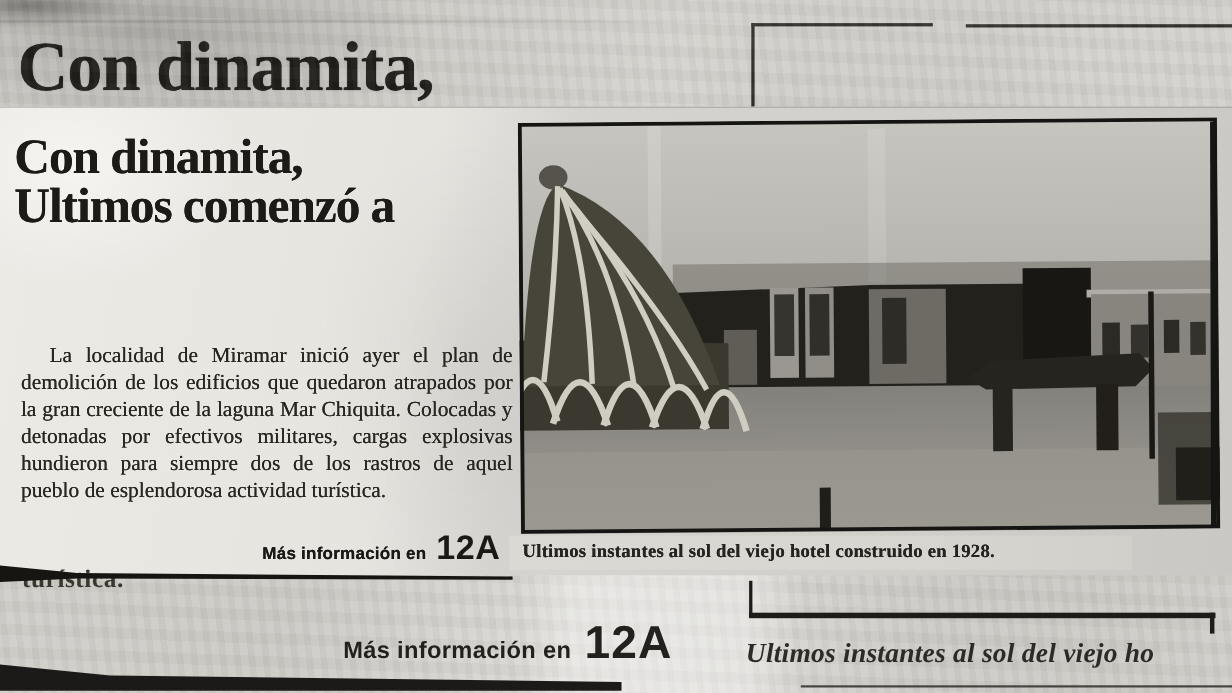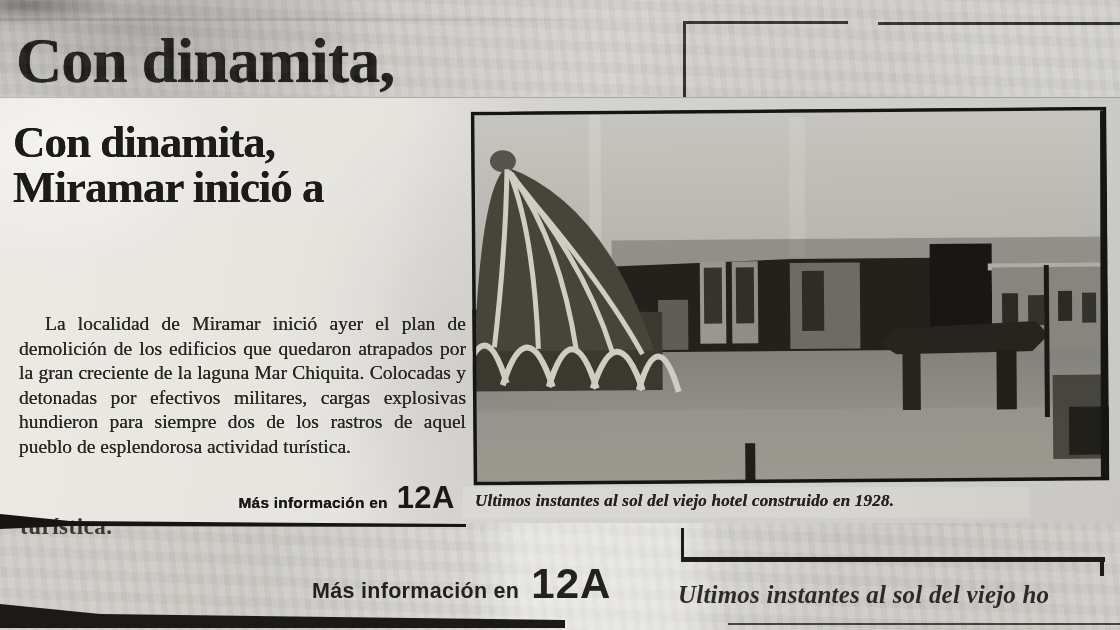--- a/index.html
+++ b/index.html
@@ -64,21 +64,21 @@
   .more-info .lbl{font-weight:bold;font-size:15.5px;letter-spacing:.2px;text-shadow:0 0 .4px #1a1916;}
   .more-info .pg{font-weight:bold;font-size:31px;letter-spacing:.5px;}
 
   .photo-wrap{left:472px;top:11px;width:636px;height:374px;transform:rotate(-.45deg);}
   .caption-strip{
     left:463px;top:389px;width:566px;height:31px;
     background:linear-gradient(90deg,#dbd9d3,#d7d5cf 70%,#d2d0cb);
   }
   .caption{
     margin:4px 0 0 12px;display:block;
-    font-style:italic;font-weight:bold;font-size:17px;letter-spacing:.2px;
+    font-weight:bold;font-size:17px;letter-spacing:.2px;
     color:#262420;text-shadow:0 0 .4px #262420;white-space:nowrap;
   }
 
   
   .light-patch{left:470px;top:520px;width:260px;height:110px;z-index:1;
     background:linear-gradient(90deg,transparent, rgba(255,255,255,.35) 20%, rgba(255,255,255,.35) 80%, transparent);}
   .cut-word{
     left:20px;top:514px;z-index:3;
     font-weight:bold;font-size:23px;color:#3a382f;letter-spacing:.5px;filter:blur(.4px);
   }
@@ -128,21 +128,21 @@
   <div class="abs bg-caption">Ultimos instantes al sol del viejo ho</div>
   <svg class="abs bottom-wedge" viewBox="0 0 640 32" preserveAspectRatio="none">
     <polygon points="0,6 100,16 565,22 565,30 0,30" fill="#1b1a18"></polygon>
   </svg>
   <div class="abs bottom-thin-line"></div>
 
   <div class="abs clipping">
 
     <div class="abs headline">
       <div>Con dinamita,</div>
-      <div>Miramar inició a</div>
+      <div>Ultimos comenzó a</div>
     </div>
 
     <div class="abs body-text">La localidad de Miramar inició ayer el plan de demolición de los edificios que quedaron atrapados por la gran creciente de la laguna Mar Chiquita. Colocadas y detonadas por efectivos militares, cargas explosivas hundieron para siempre dos de los rastros de aquel pueblo de esplendorosa actividad turística.</div>
 
     <div class="abs more-info">
       <span class="lbl">Más información en</span>
       <span class="pg">12A</span>
     </div>
 
     <svg class="abs photo-wrap" viewBox="0 0 636 374">

